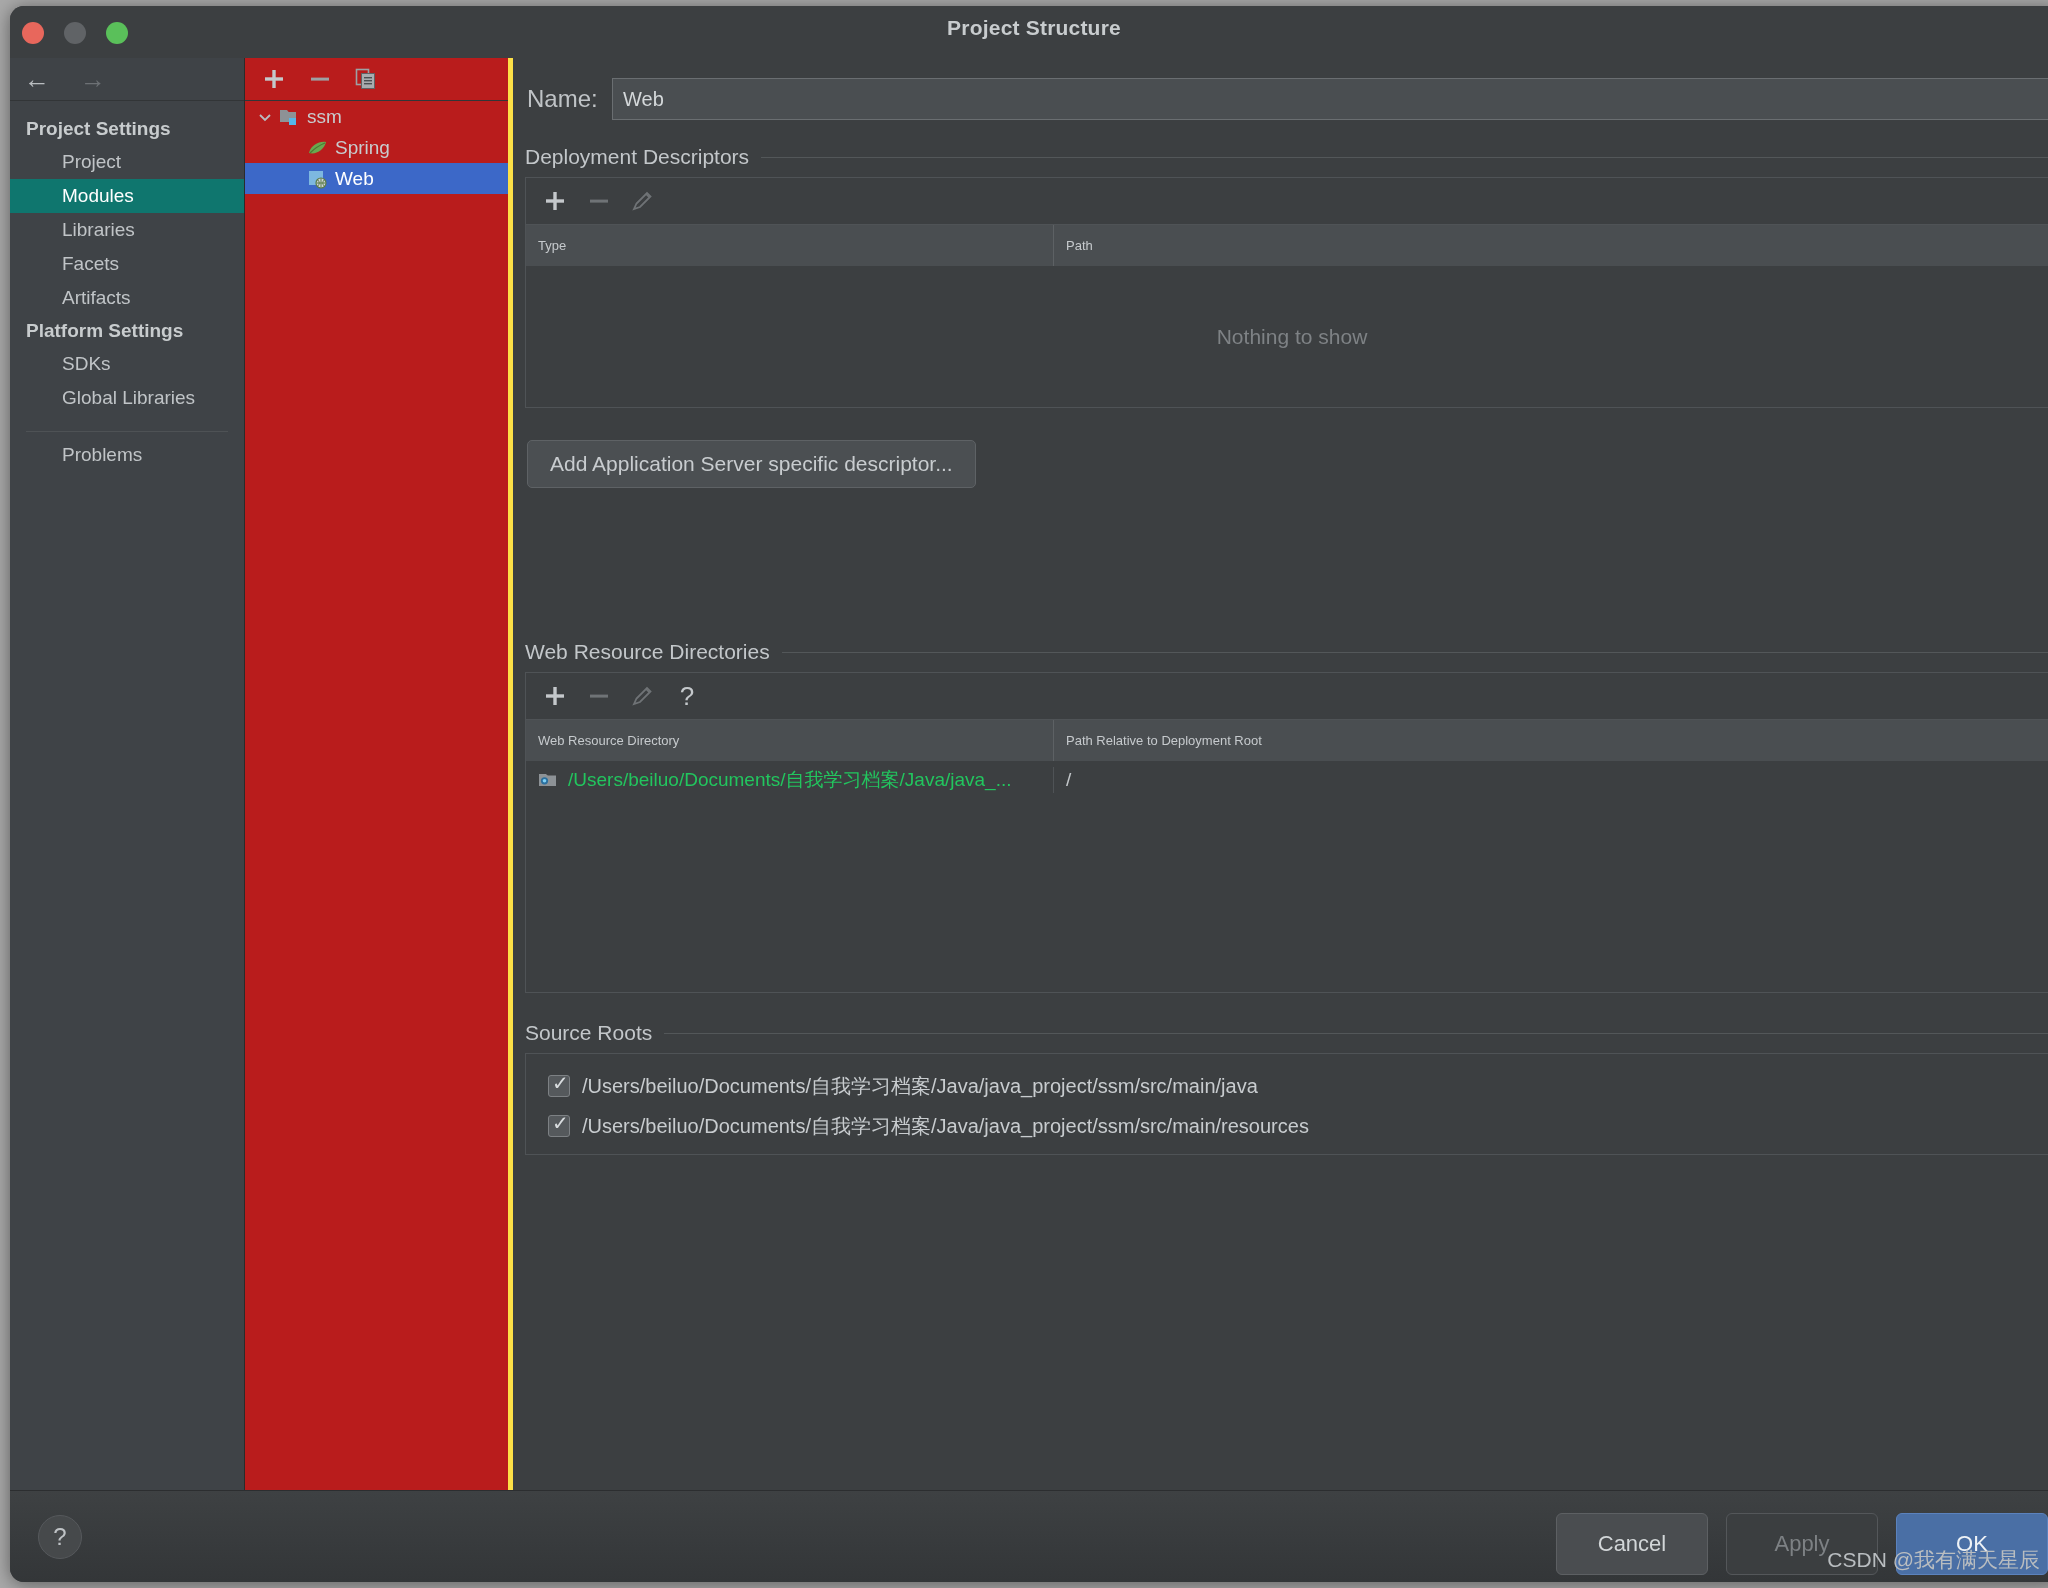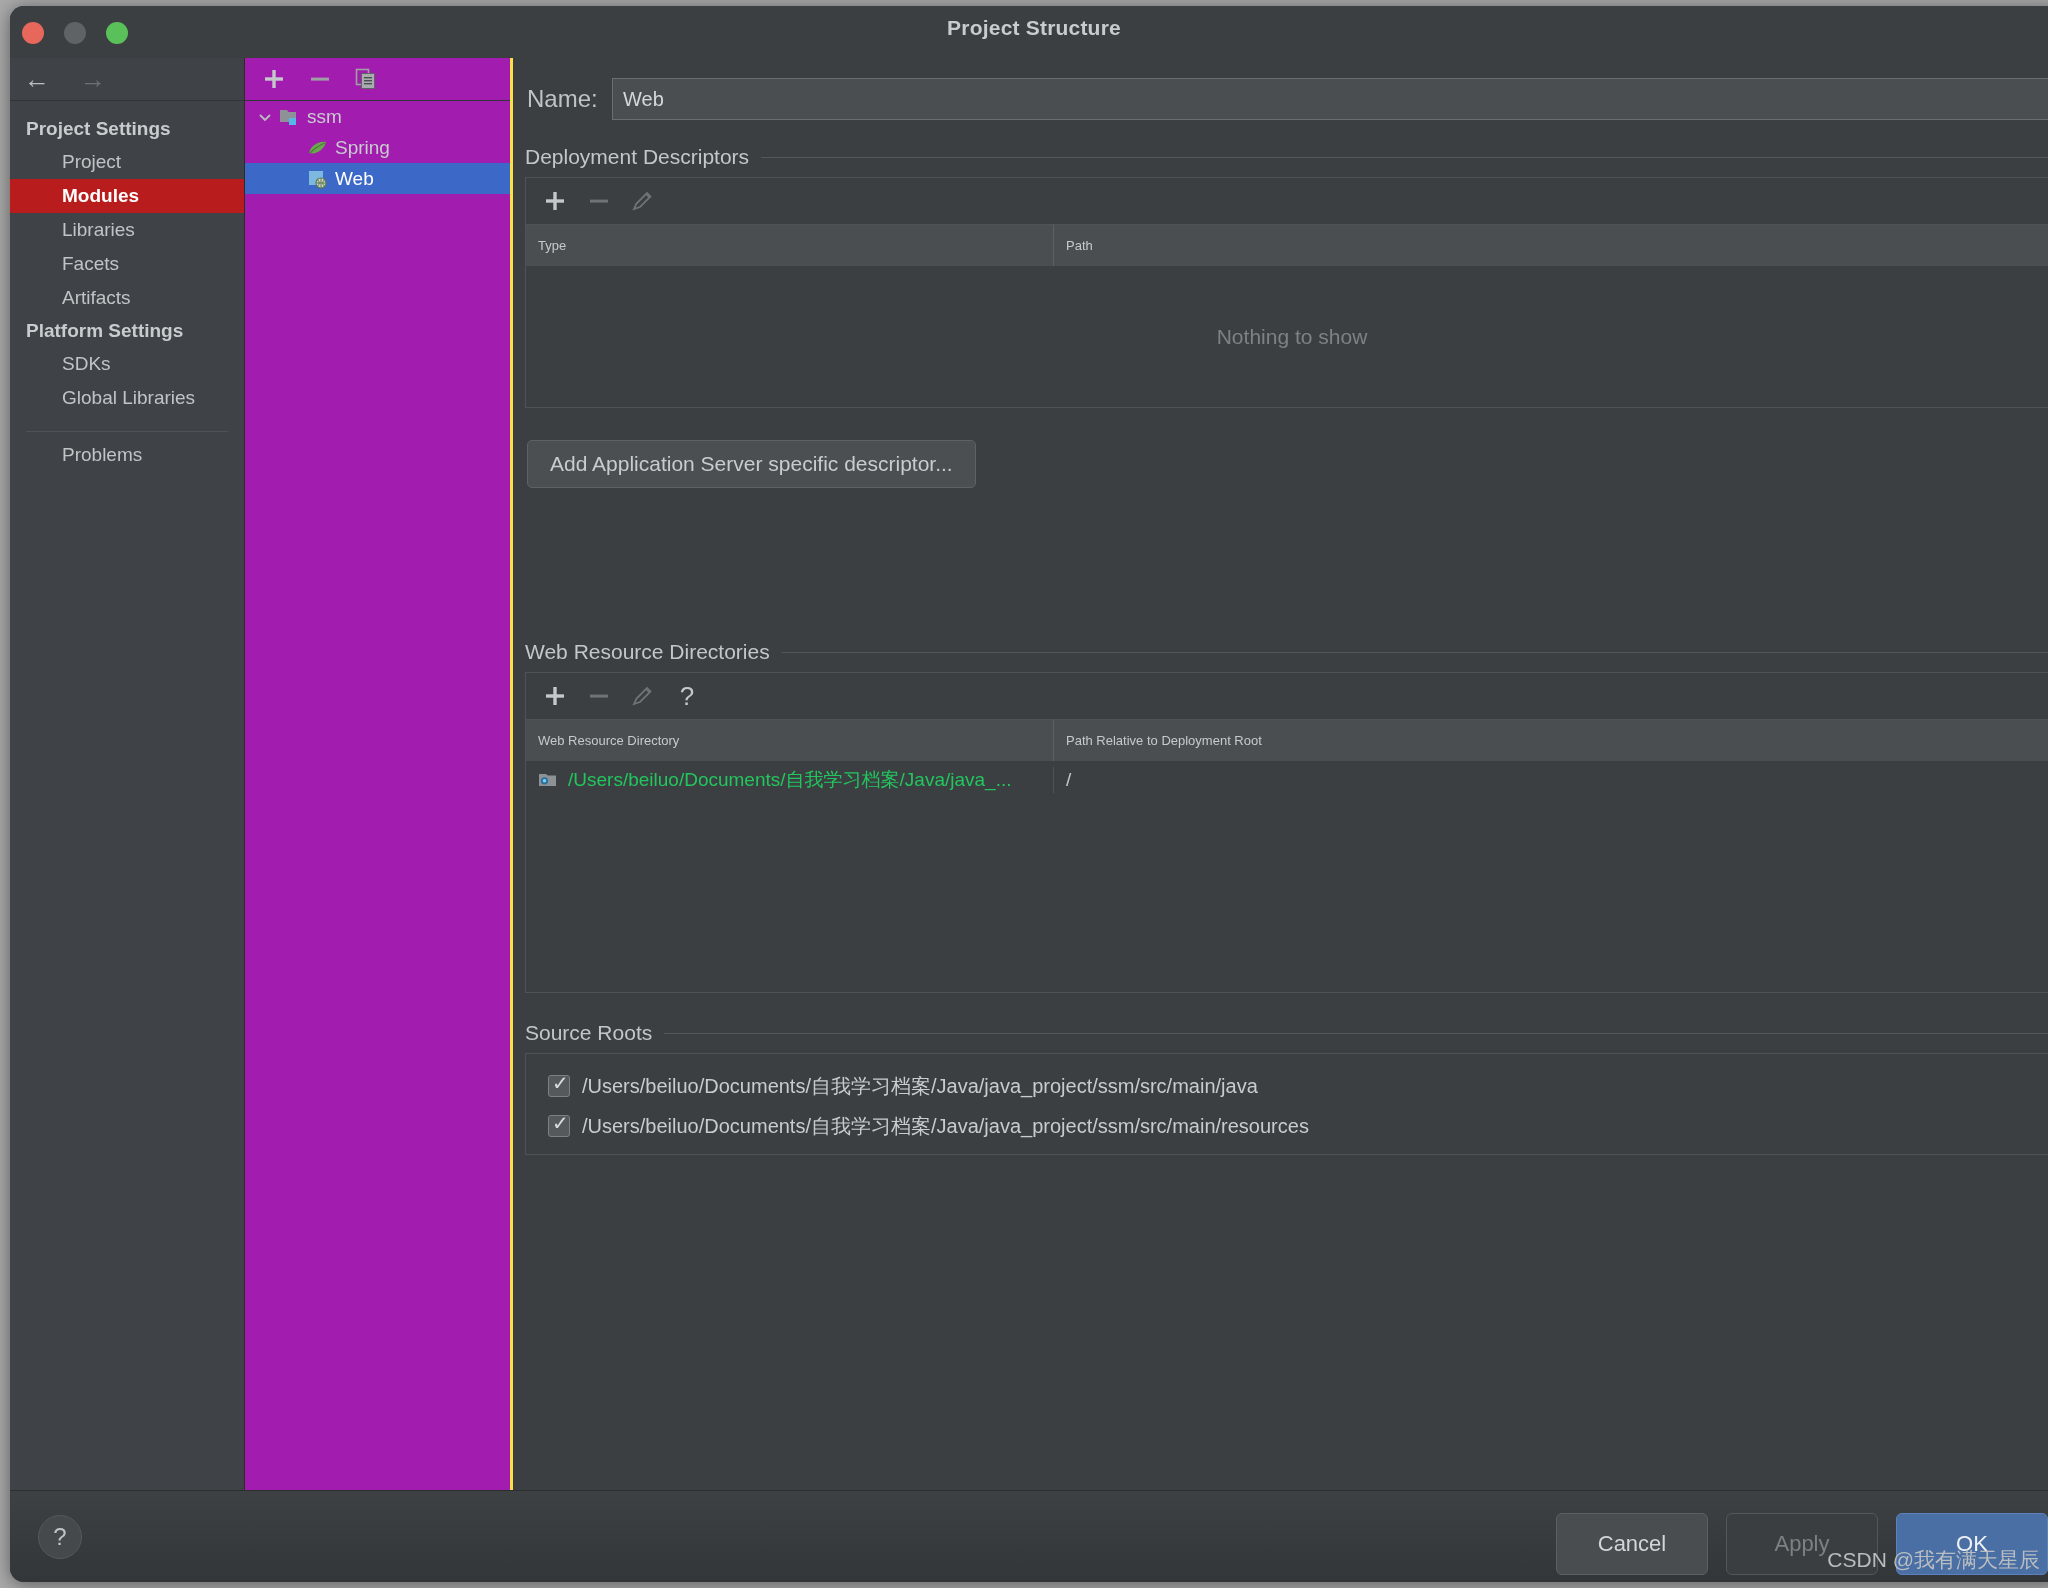--- a/index.html
+++ b/index.html
@@ -57,28 +57,28 @@
   #navlist { padding-top: 12px; }
   .navgroup {
     font-size: 19px; font-weight: bold; color: #c8ccce;
     padding: 5px 0 5px 16px;
   }
   .navitem {
     font-size: 19px; color: #c0c4c7;
     padding: 6px 0 6px 52px;
     white-space: nowrap;
   }
-  .navitem.sel { background: #b91c1c; color: #ffffff; font-weight: bold; }
+  .navitem.sel { background: #0f766e; color: #ffffff; }
   .navsep { height: 1px; background: #4e5255; margin: 16px 16px 6px 16px; }
 
   
   #treecol {
     width: 268px; flex: 0 0 268px;
-    background: #a21caf;
-    border-right: 3px solid #fde047;
+    background: #b91c1c;
+    border-right: 5px solid #fde047;
     position: relative;
   }
   #treetoolbar {
     height: 43px; display: flex; align-items: center; gap: 16px;
     padding-left: 14px;
     border-bottom: 1px solid #323537;
   }
   .tbtn { width: 30px; height: 30px; display: flex; align-items: center; justify-content: center;
           color: #c4c8cb; }
   .tbtn svg { display: block; }

